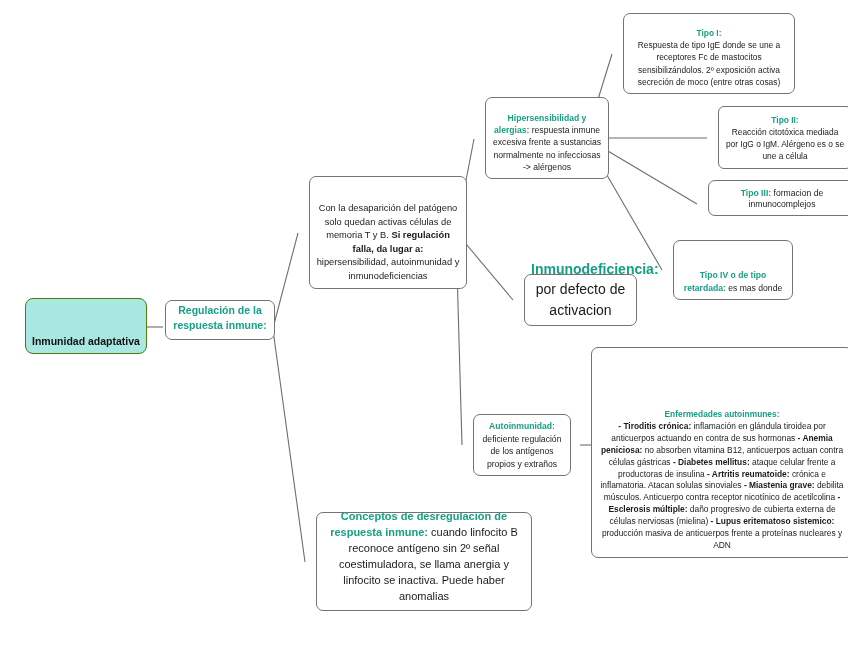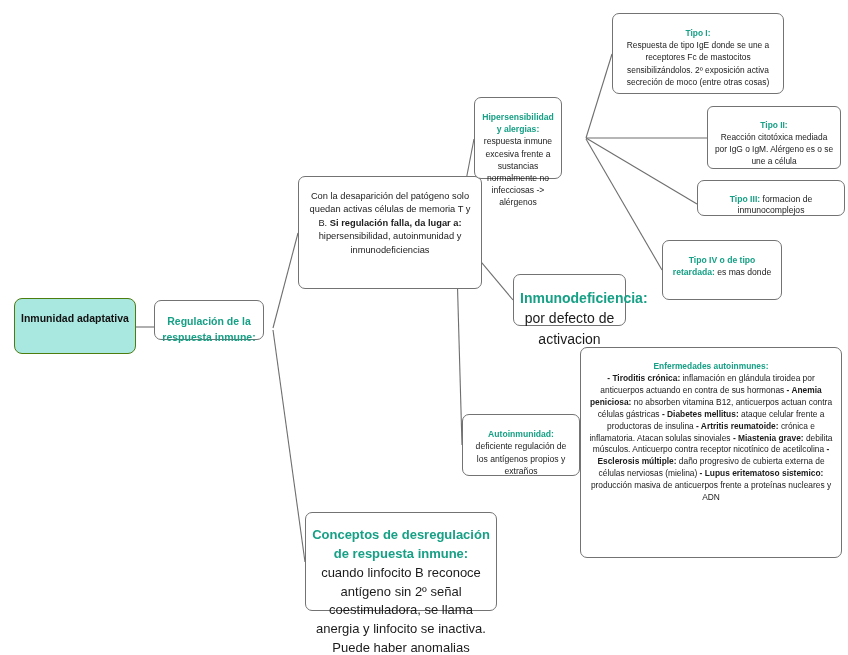--- a/index.html
+++ b/index.html
@@ -30,26 +30,27 @@
     z-index: 1;
   }
   .node {
     position: absolute;
     box-sizing: border-box;
     border: 1px solid #737373;
     border-radius: 7px;
     background: #ffffff;
     z-index: 2;
     display: flex;
-    align-items: flex-start;
+    align-items: flex-end;
     justify-content: center;
     text-align: center;
-    padding: 13px 6px;
+    padding: 5px 6px;
     color: #1b1b1b;
     line-height: 1.28;
+    margin-left: 11px;
   }
   .node .txt {
     display: block;
     width: 100%;
   }
   .node.root {
     background: #a9e8e0;
     border: 1px solid #4d7c0f;
     border-radius: 8px;
     font-weight: bold;
@@ -65,30 +66,30 @@
     font-weight: bold;
   }
   .teal-all {
     color: #16a085;
     font-weight: bold;
   }
 
   
   #n-root            { left: 14px;  top: 298px; width: 122px; height: 56px; }
   #n-regulacion      { left: 154px; top: 300px; width: 110px; height: 40px; font-size: 10.5px; }
-  #n-desaparicion    { left: 298px; top: 176px; width: 184px; height: 113px; font-size: 9.3px; }
-  #n-hipersens       { left: 474px; top: 97px;  width: 88px; height: 82px; font-size: 8.6px; }
+  #n-desaparicion    { left: 298px; top: 176px; width: 158px; height: 113px; font-size: 9.3px; }
+  #n-hipersens       { left: 474px; top: 97px;  width: 124px; height: 82px; font-size: 8.6px; }
   #n-tipo1          { left: 612px; top: 13px;  width: 172px; height: 81px; font-size: 8.4px; }
   #n-tipo2          { left: 707px; top: 106px; width: 134px; height: 63px; font-size: 8.4px; border-radius: 6px; }
   #n-tipo3          { left: 697px; top: 180px; width: 148px; height: 36px; font-size: 8.6px; }
   #n-tipo4          { left: 662px; top: 240px; width: 120px; height: 60px; font-size: 8.6px; }
   #n-inmunodef      { left: 513px; top: 274px; width: 113px; height: 52px; font-size: 14px; }
-  #n-autoinmunidad  { left: 462px; top: 414px; width: 118px; height: 62px; font-size: 8.6px; }
+  #n-autoinmunidad  { left: 462px; top: 414px; width: 98px; height: 62px; font-size: 8.6px; }
   #n-enfermedades   { left: 580px; top: 347px; width: 262px; height: 211px; font-size: 8.4px; }
-  #n-conceptos      { left: 305px; top: 512px; width: 192px; height: 99px; font-size: 13px; }
+  #n-conceptos      { left: 305px; top: 512px; width: 216px; height: 99px; font-size: 11px; }
 
   #n-enfermedades .txt { line-height: 1.42; }
   #n-conceptos .txt { line-height: 1.45; }
   #n-desaparicion .txt { line-height: 1.45; }
   #n-regulacion .txt { line-height: 1.5; }
   #n-hipersens .txt { line-height: 1.42; }
   #n-tipo1 .txt { line-height: 1.45; }
   #n-tipo2 .txt { line-height: 1.42; }
   #n-tipo4 .txt { line-height: 1.45; }
   #n-inmunodef .txt { line-height: 1.45; }

